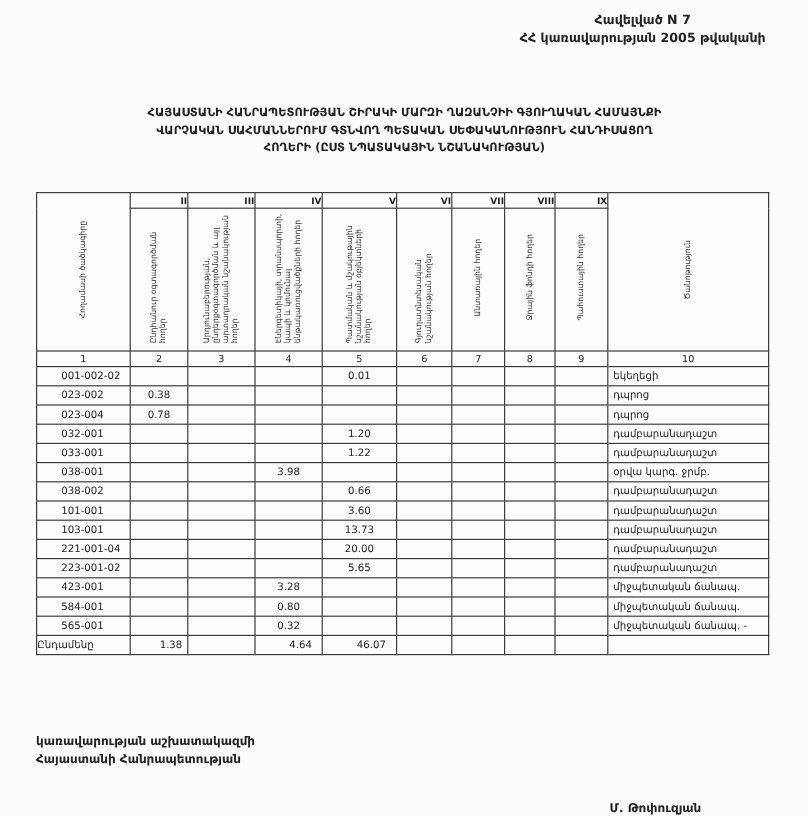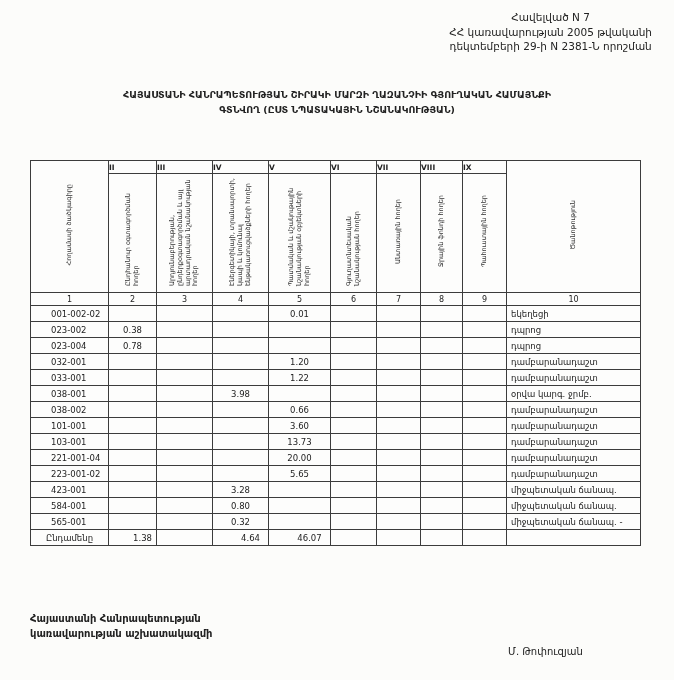--- a/index.html
+++ b/index.html
@@ -5,22 +5,22 @@
   html,body{margin:0;padding:0;}
   body{
     width:674px;height:680px;
     background:#fcfcfa;
     font-family:"DejaVu Sans", sans-serif;
     color:#1f1f1f;
     position:relative;
     overflow:hidden;
   }
   .appendix{
-    position:absolute; top:10px; right:22px;
-    text-align:center; font-size:10.5px; font-weight:normal; line-height:1.4;
+    position:absolute; top:10px; right:36px;
+    text-align:center; font-size:10.5px; font-weight:bold; line-height:1.4;
     color:#222;
   }
   .doc-title{
     position:absolute; top:88px; left:0; right:0;
     text-align:center; font-size:9.5px; font-weight:bold; line-height:1.55;
     color:#222;
   }
   .land-table{
     position:absolute; top:160px; left:30px;
     border-collapse:collapse; table-layout:fixed; width:610px;
@@ -29,50 +29,50 @@
   .land-table th, .land-table td{
     border:1px solid #3c3c3c; padding:0; font-weight:normal;
     vertical-align:middle; overflow:hidden;
   }
   .vert{
     writing-mode:vertical-rl; transform:rotate(180deg);
     display:inline-block; max-height:110px;
     font-size:6.5px; line-height:1.2; color:#333;
     padding:2px 0; text-align:left;
   }
-  th.roman{height:12px; font-size:7.5px; text-align:left; color:#222; font-weight:bold;}
+  th.roman{height:12px; font-size:7.5px; text-align:right; color:#222; font-weight:bold;}
   tr.rot-row th{height:116px; text-align:center;}
   th.col1-head, th.col10-head{text-align:center;}
   td.colnum{height:12px; font-size:8px; text-align:center; color:#222;}
   td.code{height:15px; font-size:8.5px; padding:0 2px 0 20px; color:#222; white-space:nowrap;}
   td.val{height:15px; font-size:8.5px; text-align:center; color:#222;}
   td.note{height:15px; font-size:8.5px; padding:0 2px 0 4px; color:#222; white-space:nowrap;}
   tr.total td{font-size:8.5px; color:#222;padding-left:20px;}
-  tr.total td.code{text-align:center; padding:0;margin-top:10px;}
+  tr.total td.code{padding:0;margin-top:10px;}
   .footer-left{
     position:absolute; left:30px; top:612px;
     font-size:10px; font-weight:bold; line-height:1.45; color:#222;
   }
   .signature{
-    position:absolute; left:508px; top:646px;
-    font-size:10px; font-weight:normal; color:#222;text-align:center;
+    position:absolute; left:508px; top:669px;
+    font-size:10px; font-weight:bold; color:#222;text-align:center;
   }
 </style>
 </head>
 <body>
 
 <div class="appendix">
   <div>Հավելված N 7</div>
   <div>ՀՀ կառավարության 2005 թվականի</div>
-  <div>դեկտեմբերի 29-ի N 2381-Ն որոշման</div>
 </div>
 
 <div class="doc-title">
   <div>ՀԱՅԱՍՏԱՆԻ ՀԱՆՐԱՊԵՏՈՒԹՅԱՆ ՇԻՐԱԿԻ ՄԱՐԶԻ ՂԱԶԱՆՉԻԻ ԳՅՈՒՂԱԿԱՆ ՀԱՄԱՅՆՔԻ</div>
-  <div>ԳՏՆՎՈՂ (ԸՍՏ ՆՊԱՏԱԿԱՅԻՆ ՆՇԱՆԱԿՈՒԹՅԱՆ)</div>
+  <div>ՎԱՐՉԱԿԱՆ ՍԱՀՄԱՆՆԵՐՈՒՄ ԳՏՆՎՈՂ ՊԵՏԱԿԱՆ ՍԵՓԱԿԱՆՈՒԹՅՈՒՆ ՀԱՆԴԻՍԱՑՈՂ</div>
+  <div>ՀՈՂԵՐԻ (ԸՍՏ ՆՊԱՏԱԿԱՅԻՆ ՆՇԱՆԱԿՈՒԹՅԱՆ)</div>
 </div>
 
 <table class="land-table">
   <colgroup>
     <col style="width:78px">
       <col style="width:48px">
       <col style="width:56px">
     <col style="width:56px">
       <col style="width:62px">
       <col style="width:46px">
@@ -295,17 +295,17 @@
         <td class="val"></td>
         <td class="val"></td>
         <td class="val"></td>
         <td class="val"></td>
         <td class="note"></td>
       </tr>
     </tbody>
 </table>
 
 <div class="footer-left">
+  <div>կառավարության աշխատակազմի</div>
   <div>Հայաստանի Հանրապետության</div>
-  <div>կառավարության աշխատակազմի</div>
 </div>
 
 <div class="signature">Մ. Թոփուզյան</div>
 
 </body></html>

